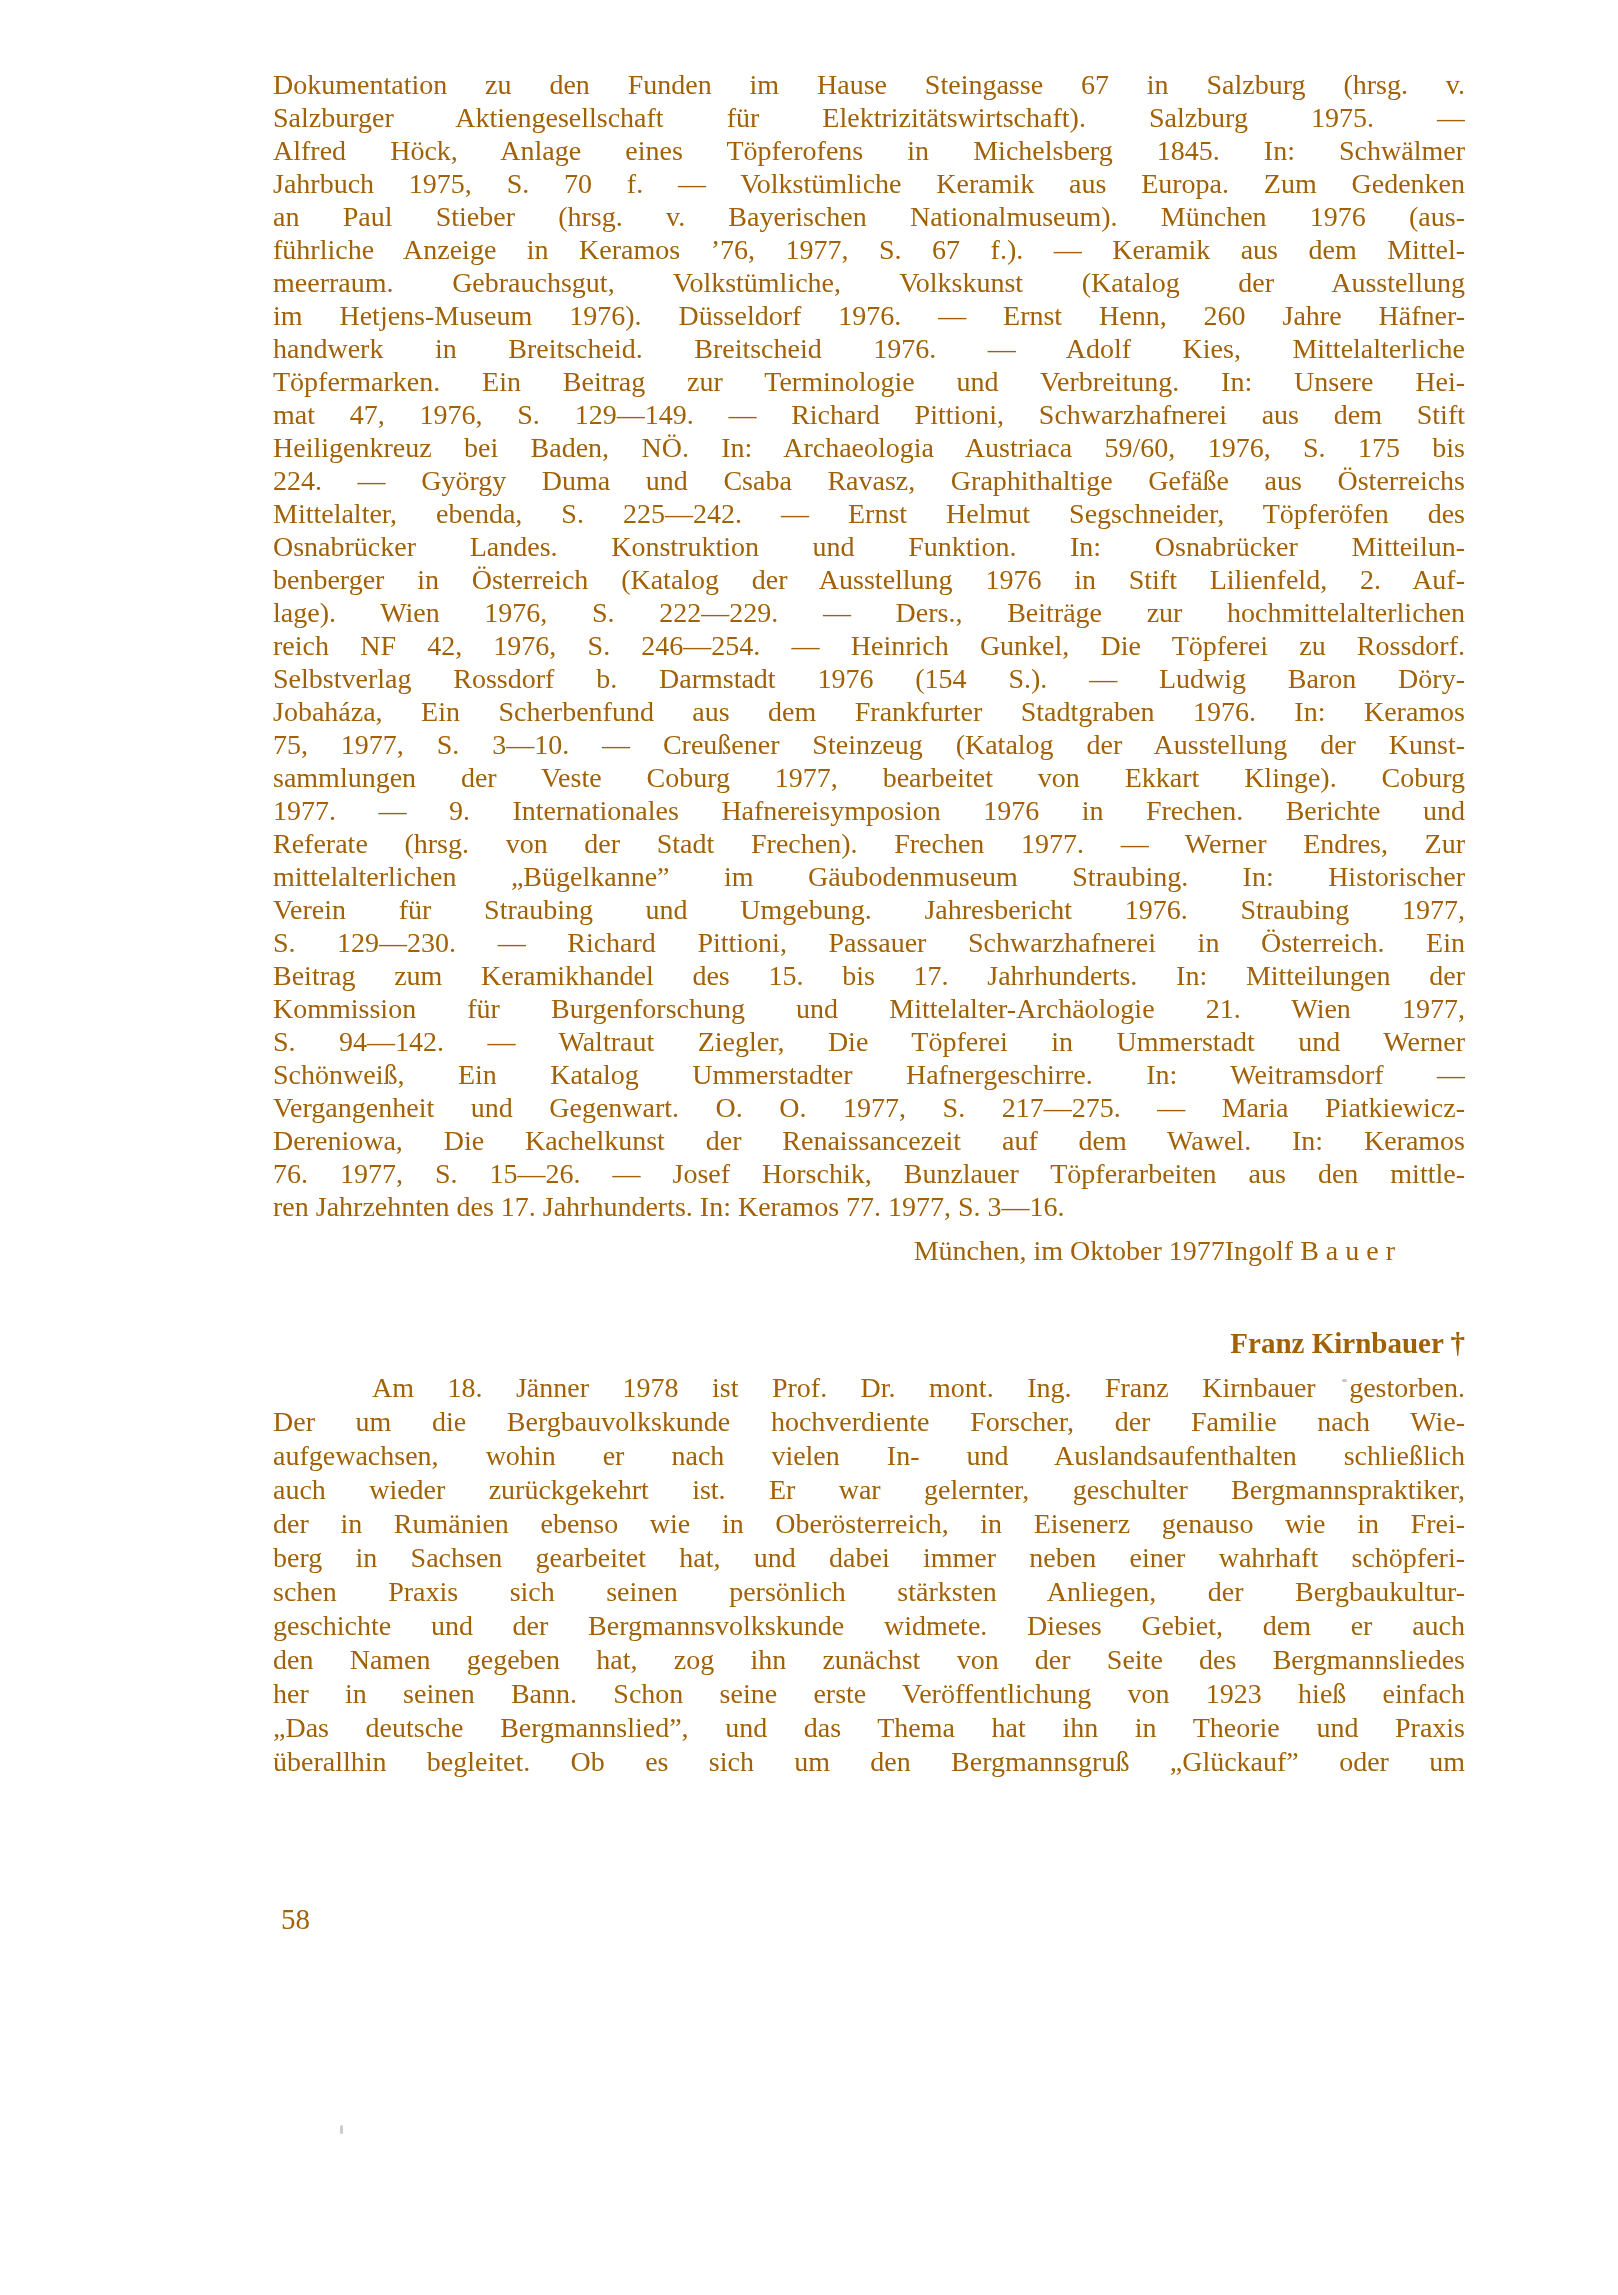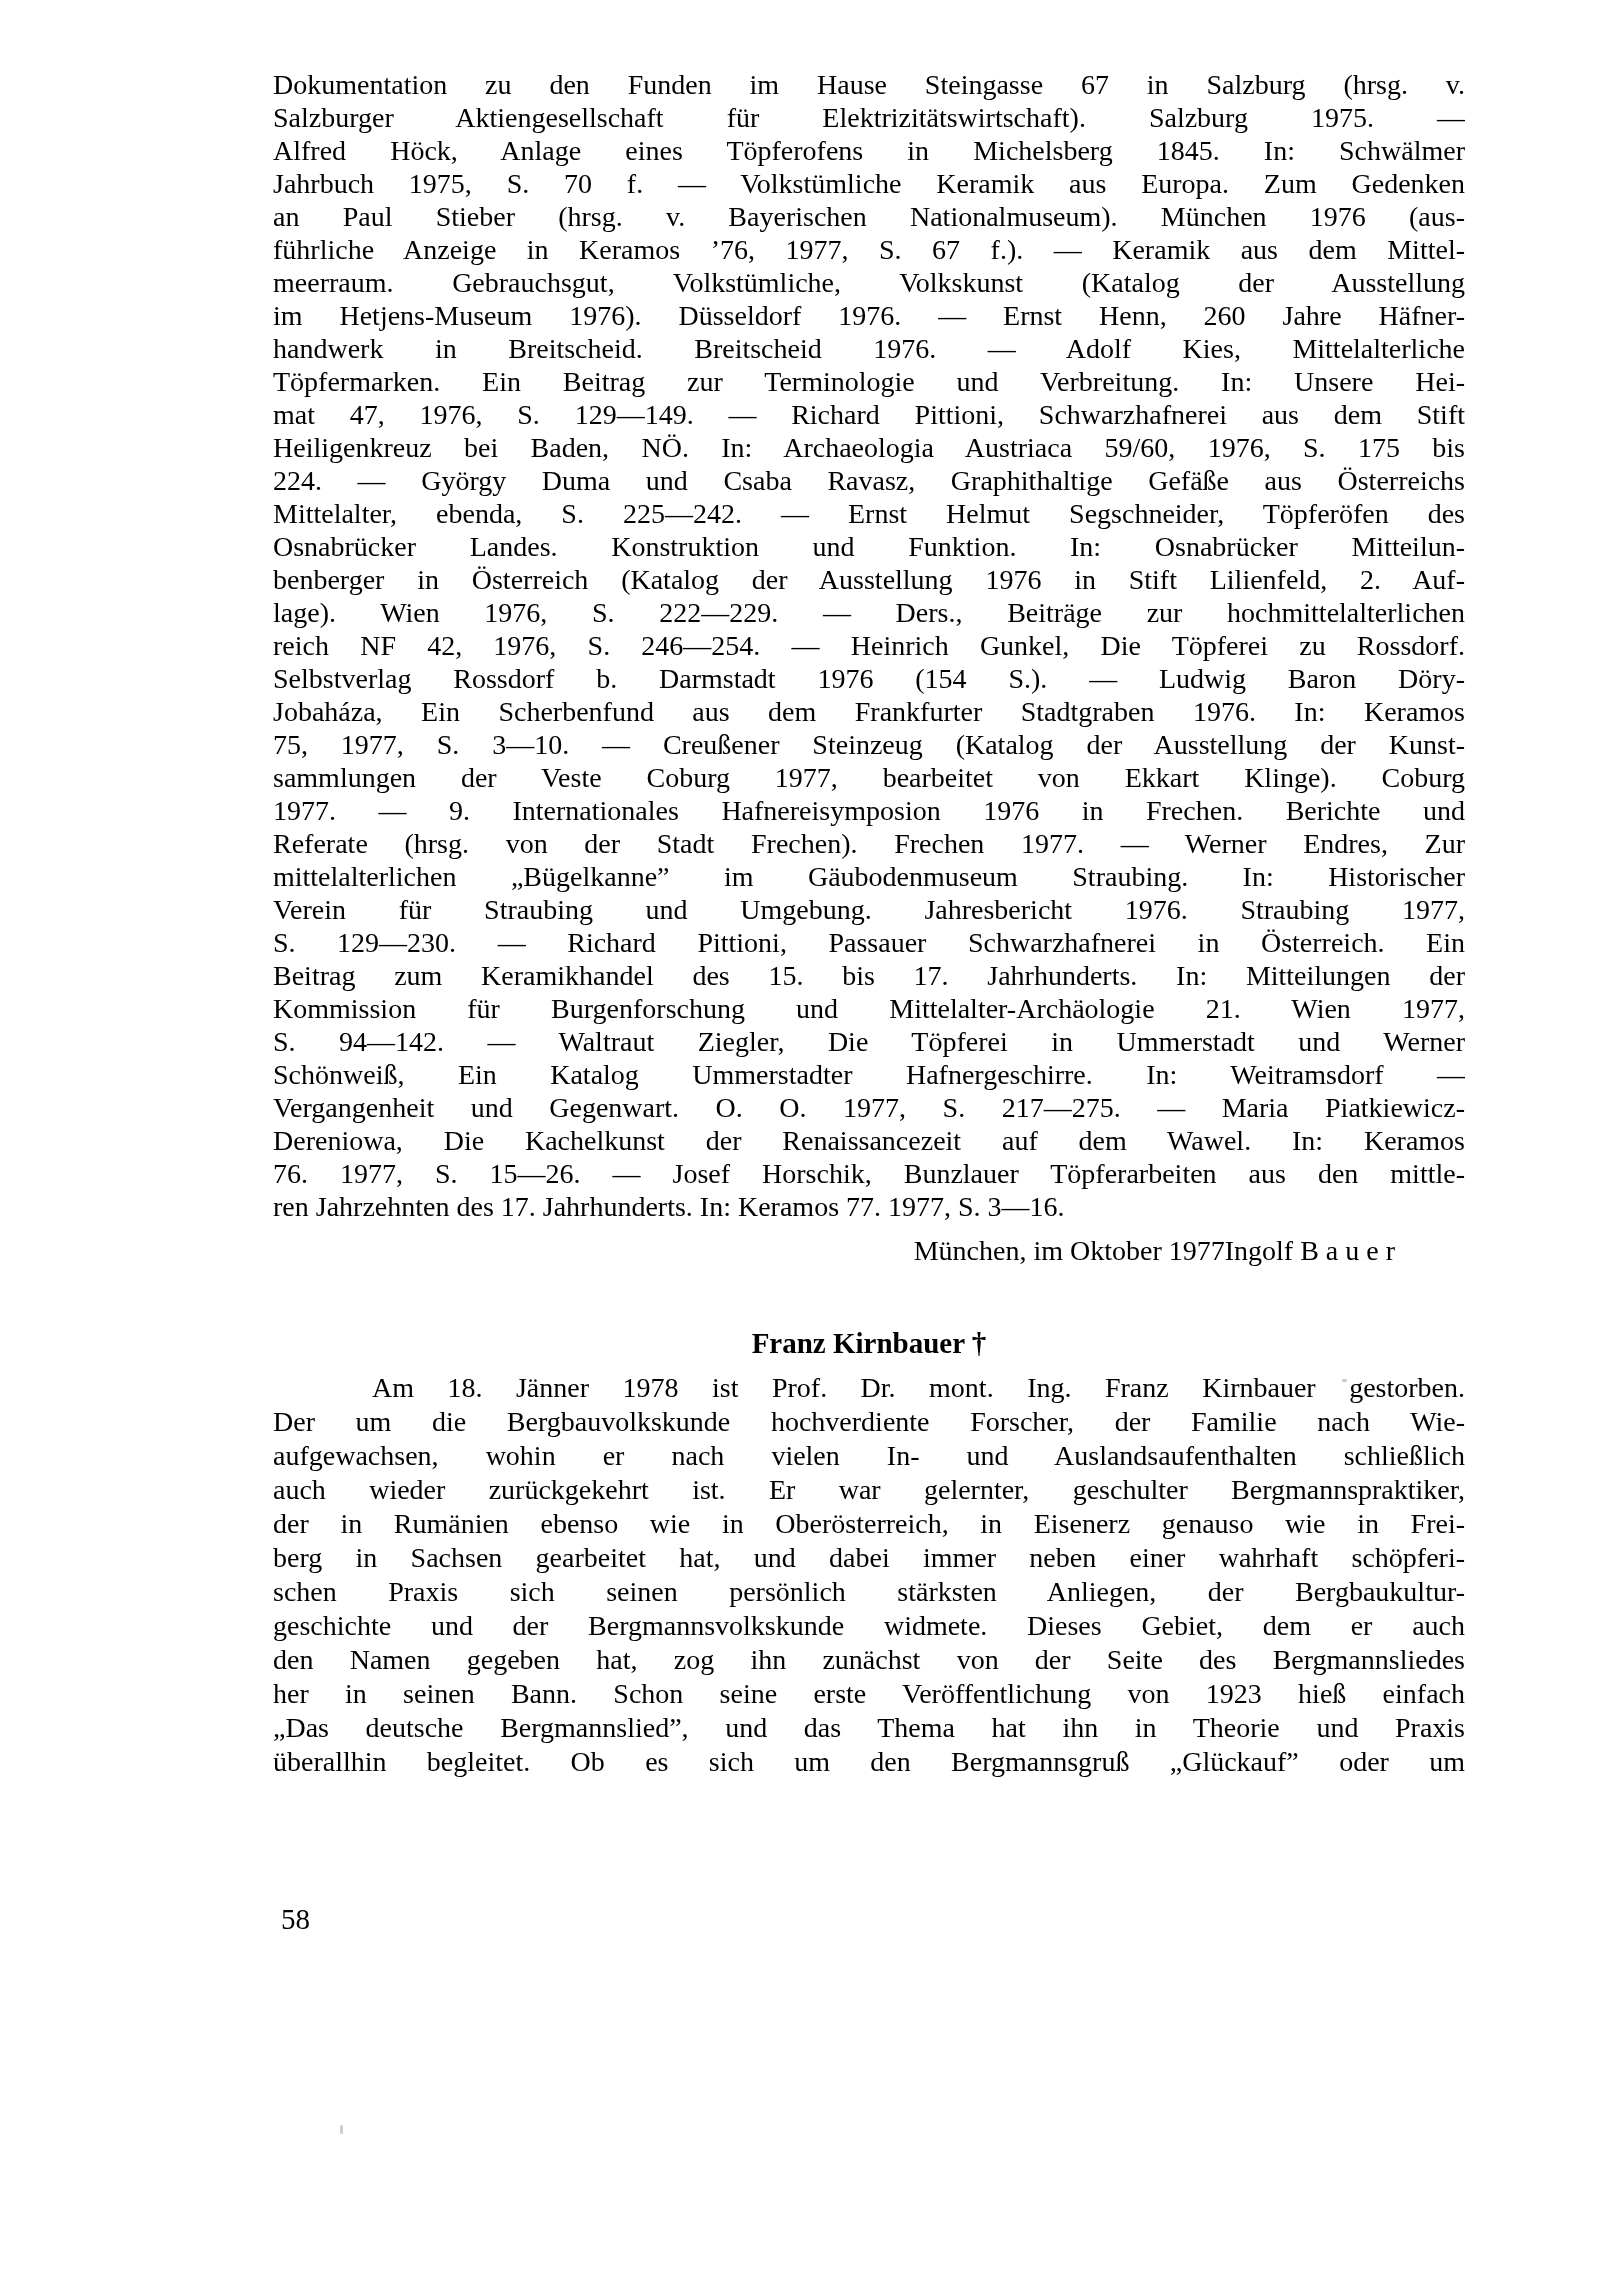--- a/index.html
+++ b/index.html
@@ -6,21 +6,21 @@
     margin: 0;
     padding: 0;
     background: #e8e8e8;
   }
   .page {
     position: relative;
     width: 1618px;
     height: 2295px;
     background: #ffffff;
     font-family: "Liberation Serif", "DejaVu Serif", serif;
-    color: #000000;
+    color: #a16207;
     overflow: hidden;
   }
   .text-block {
     position: absolute;
     left: 273px;
     top: 68px;
     width: 1192px;
   }
   .para {
     font-size: 28px;
@@ -50,21 +50,21 @@
     display: flex;
     justify-content: flex-end;
     padding-left: 97px;
     padding-right: 70px;
     margin-top: 11.3px;
     font-size: 28px;
     line-height: 33px;
   }
   .obit-heading {
     margin: 58px 0 9.7px 0;
-    text-align: center;
+    text-align: right;
     font-size: 29px;
     font-weight: bold;
     line-height: 36px;
   }
   .page-number {
     position: absolute;
     left: 281px;
     top: 1901px;
     font-size: 29px;
     line-height: 37px;

